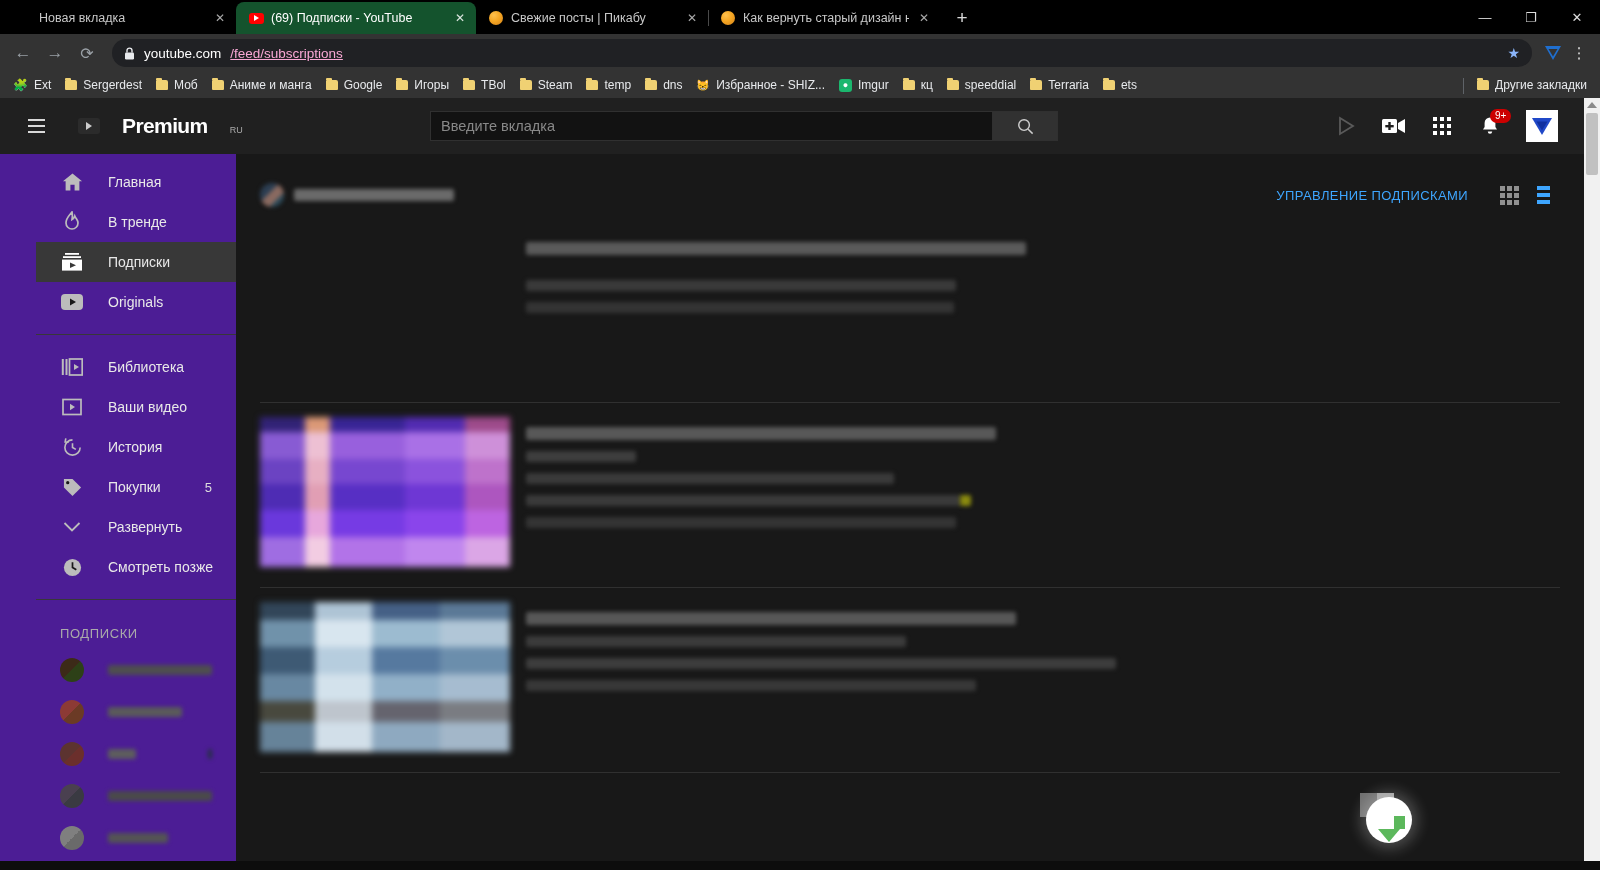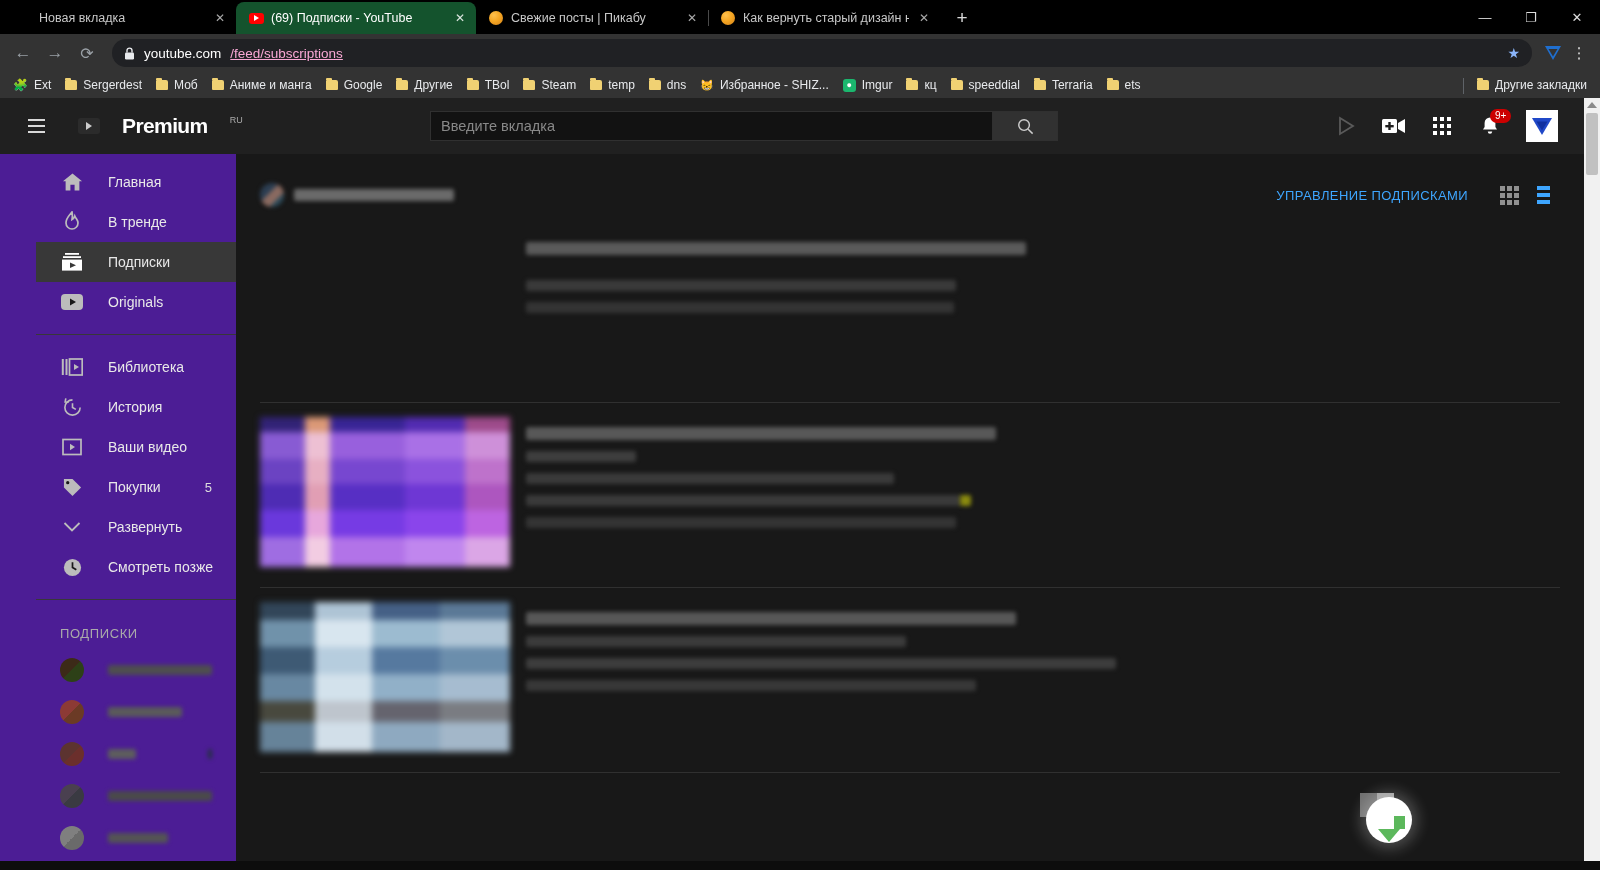--- a/index.html
+++ b/index.html
@@ -69,21 +69,21 @@
   .content-wrap { flex:1 1 auto; display:flex; flex-direction:column; overflow:hidden; }
 
   
   .masthead { height:56px; background:#202020; display:flex; align-items:center; padding:0 16px; flex:0 0 56px; position:relative; z-index:5; }
   .burger { width:40px;height:40px;display:flex;flex-direction:column;justify-content:center;align-items:center;gap:4px;margin-right:8px;}
   .burger span{display:block;width:17px;height:2px;background:#d9d9d9;}
   .ytlogo { display:flex; align-items:flex-start; gap:22px; margin-left:14px; }
   .ytlogo .ptri { width:22px;height:16px;background:#2b2b2b;border-radius:3px;position:relative;margin-top:5px; }
   .ytlogo .ptri:after{content:"";position:absolute;left:8px;top:4px;border-left:6px solid #ccc;border-top:4px solid transparent;border-bottom:4px solid transparent;}
   .ytlogo .ptxt { font-size:21px; font-weight:bold; color:#fff; letter-spacing:-.6px; line-height:26px; }
-  .ytlogo .sup { font-size:9px; color:#aaa; margin-top:2px; }
+  .ytlogo .sup { font-size:9px; color:#aaa; margin-top:12px; }
   .searchwrap { display:flex; margin-left:auto; margin-right:auto; position:absolute; left:430px; }
   .searchbox { width:563px; height:30px; background:#121212; border:1px solid #303030; display:flex; align-items:center; padding:0 10px; }
   .searchbox .ph { color:#888; font-size:14.5px; }
   .searchbtn { width:65px; height:30px; background:#313131; border:1px solid #303030; border-left:none; display:flex; align-items:center; justify-content:center; }
   .mh-right { margin-left:auto; display:flex; align-items:center; gap:24px; padding-right:10px; }
   .mh-ic { width:24px;height:24px; display:flex;align-items:center;justify-content:center; color:#909090; position:relative; }
   .badge { position:absolute; top:-5px; left:12px; background:#cc0000; color:#fff; font-size:10px;
            border-radius:9px; padding:1px 5px; line-height:12px; font-weight:500; }
   .avatar { width:32px;height:32px;background:#fff;display:flex;align-items:center;justify-content:center; }
 
@@ -222,21 +222,21 @@
     <div class="bm">
       <span class="folder"></span>
       <span>Аниме и манга</span>
     </div>
     <div class="bm">
       <span class="folder"></span>
       <span>Google</span>
     </div>
     <div class="bm">
       <span class="folder"></span>
-      <span>Другие</span>
+      <span>Игоры</span>
     </div>
     <div class="bm">
       <span class="folder"></span>
       <span>TBol</span>
     </div>
     <div class="bm">
       <span class="folder"></span>
       <span>Steam</span>
     </div>
     <div class="bm">
@@ -407,38 +407,38 @@
                 <rect x="8.5" y="2" width="12.7" height="16" fill="none" stroke="#bcbcbc" stroke-width="1.7"></rect>
                 <polygon points="13,7 18,10 13,13" fill="#bcbcbc"></polygon>
               </svg>
             </span>
             <span class="lbl">Библиотека</span>
             <span class="cnt"></span>
           </div>
 
           <div class="nav-item">
             <span class="ico">
+              <svg width="20" height="20" viewBox="0 0 20 20">
+                  <rect x="1" y="2.5" width="18" height="15" fill="none" stroke="#bcbcbc" stroke-width="1.7"></rect>
+                  <polygon points="8,6.8 13,10 8,13.2" fill="#bcbcbc"></polygon>
+                </svg>
+            </span>
+            <span class="lbl">Ваши видео</span>
+            <span class="cnt"></span>
+          </div>
+
+          <div class="nav-item">
+            <span class="ico">
               <svg width="21" height="21" viewBox="0 0 22 22">
                 <path d="M11 3a8 8 0 108 8" fill="none" stroke="#bcbcbc" stroke-width="1.7"></path>
                 <polyline points="4,1.5 3.3,5.2 7,5.5" fill="none" stroke="#bcbcbc" stroke-width="1.7"></polyline>
                 <polyline points="11,6.5 11,11 14.5,13" fill="none" stroke="#bcbcbc" stroke-width="1.7"></polyline>
               </svg>
             </span>
             <span class="lbl">История</span>
-            <span class="cnt"></span>
-          </div>
-
-          <div class="nav-item">
-            <span class="ico">
-              <svg width="20" height="20" viewBox="0 0 20 20">
-                  <rect x="1" y="2.5" width="18" height="15" fill="none" stroke="#bcbcbc" stroke-width="1.7"></rect>
-                  <polygon points="8,6.8 13,10 8,13.2" fill="#bcbcbc"></polygon>
-                </svg>
-            </span>
-            <span class="lbl">Ваши видео</span>
             <span class="cnt"></span>
           </div>
 
           <div class="nav-item">
             <span class="ico">
               <svg width="21" height="21" viewBox="0 0 22 22">
                   <path d="M2 2h9l9 9-9 9-9-9z" fill="#bcbcbc"></path>
                   <circle cx="6" cy="6" r="1.7" fill="#181818"></circle>
                 </svg>
             </span>

